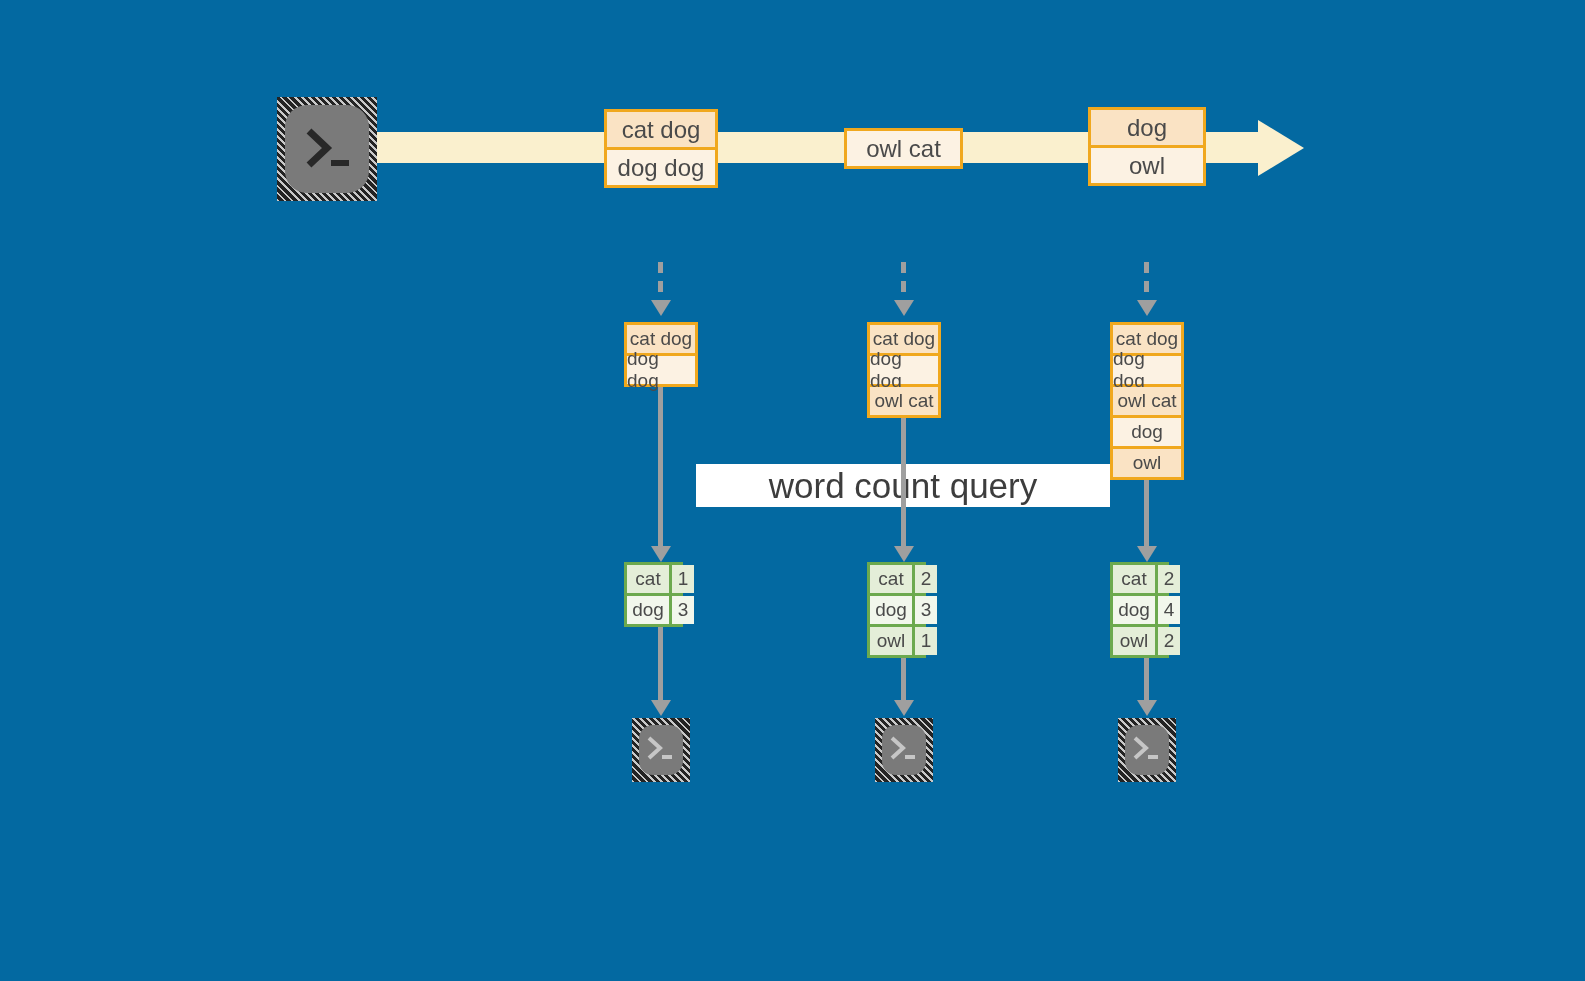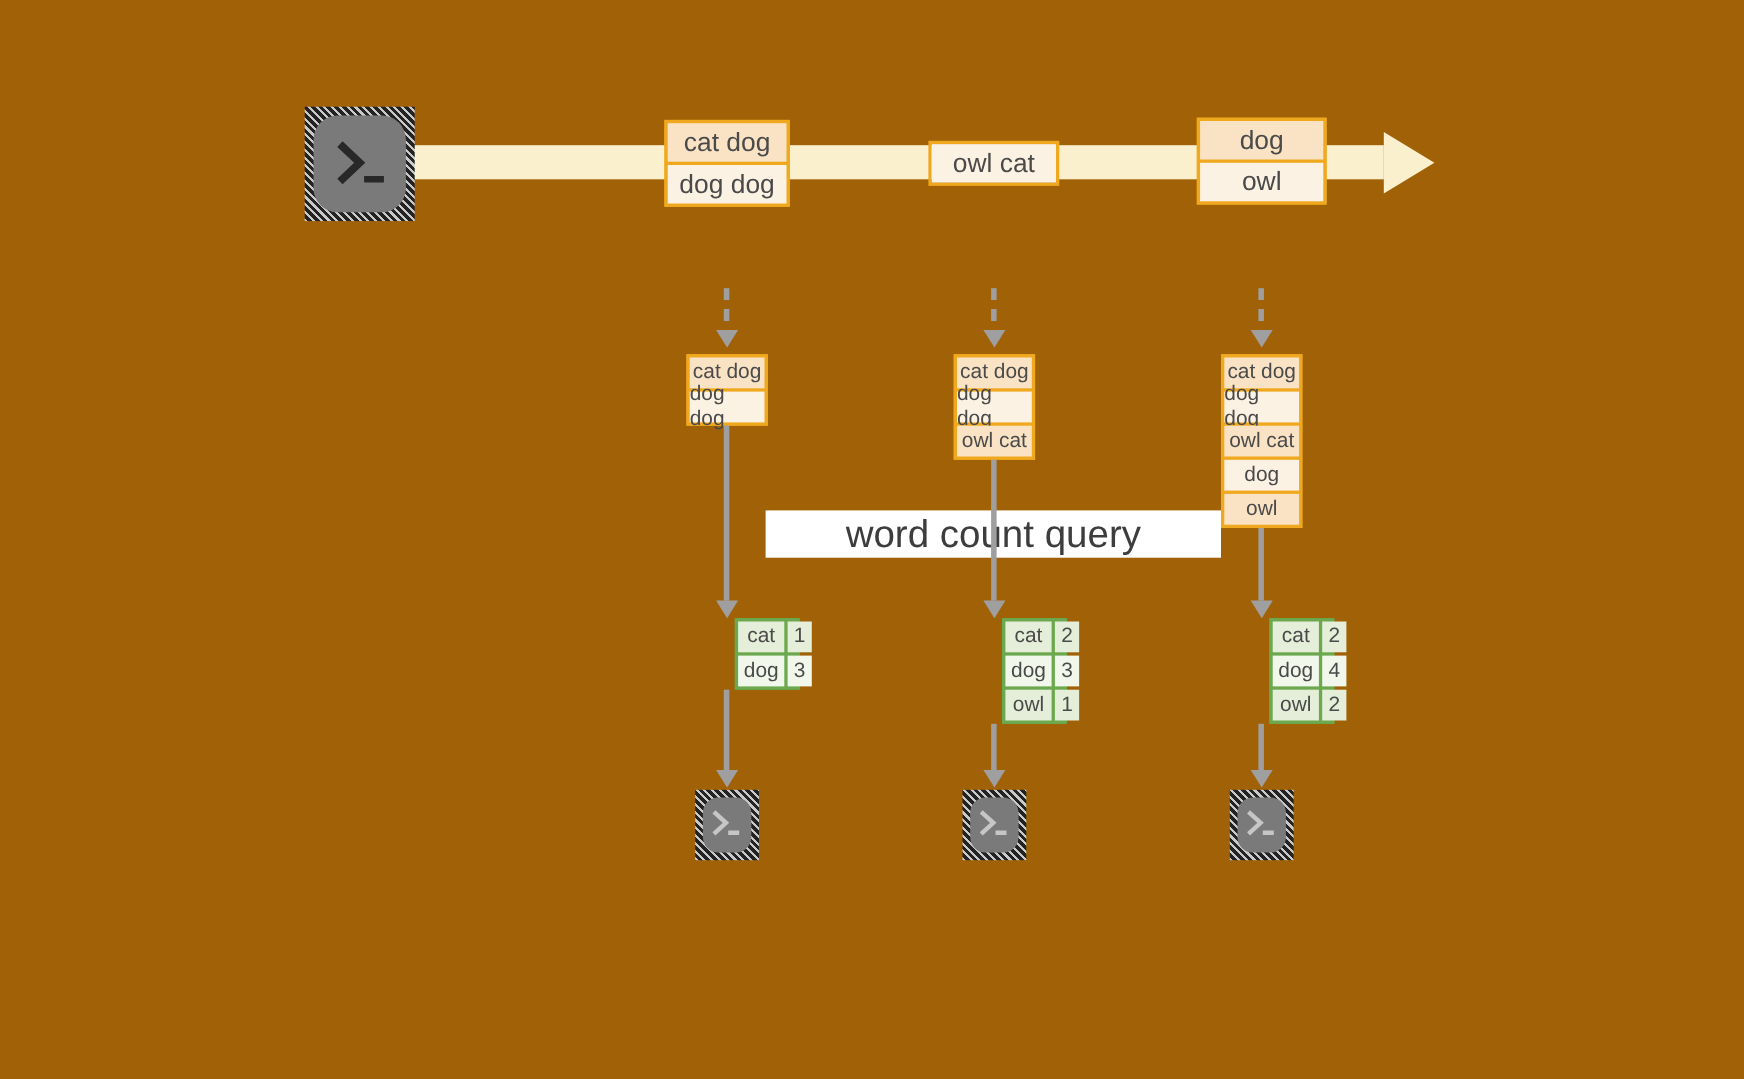--- a/index.html
+++ b/index.html
@@ -1,17 +1,17 @@
 <!DOCTYPE html>
 <html><head>
 <meta charset="utf-8">
 <style>
   html,body{margin:0;padding:0;background:#000;}
   #canvas{
-    position:relative;width:1585px;height:981px;background:#a16207;overflow:hidden;
+    position:relative;width:1585px;height:981px;background:#0369a1;overflow:hidden;
     font-family:"Liberation Sans", sans-serif;color:#4a4a4a;
   }
   
   .band{position:absolute;left:374px;top:132px;width:884px;height:31px;background:#FAF0CE;}
   .bandhead{position:absolute;left:1258px;top:120px;width:0;height:0;
     border-top:28px solid transparent;border-bottom:28px solid transparent;
     border-left:46px solid #FAF0CE;}
   
   .term{position:absolute;background:repeating-linear-gradient(45deg,#c9c9c9 0 2px,#232323 2px 5px);}
   .term .inner{position:absolute;background:#7a7a7a;display:flex;align-items:center;justify-content:center;}
@@ -22,21 +22,21 @@
   
   .obox{position:absolute;box-sizing:border-box;border:3px solid #F0A81E;background:#F0A81E;
     display:flex;flex-direction:column;gap:3px;}
   .obox .row{display:flex;align-items:center;justify-content:center;}
   .ev .row{height:35px;font-size:24px;}
   .stack .row{height:28px;font-size:19px;}
   .fillA{background:#FAE3C4;}
   .fillB{background:#FCF2E3;}
   
   .gtable{position:absolute;box-sizing:border-box;width:59px;border:3px solid #6CA94E;background:#6CA94E;
-    display:grid;grid-template-columns:42px 22px;gap:3px;margin-left:44px;}
+    display:grid;grid-template-columns:42px 22px;gap:3px;}
   .gtable .cell{height:28px;display:flex;align-items:center;justify-content:center;font-size:19px;}
   .gA{background:#E4EED8;}
   .gB{background:#F2F7EC;}
   
   .vline{position:absolute;width:5px;background:#9F9F9F;}
   .dline{position:absolute;width:5px;
     background:repeating-linear-gradient(to bottom,#9F9F9F 0 11px,transparent 11px 19px);}
   .ahead{position:absolute;width:0;height:0;
     border-left:10px solid transparent;border-right:10px solid transparent;
     border-top:16px solid #9F9F9F;}

